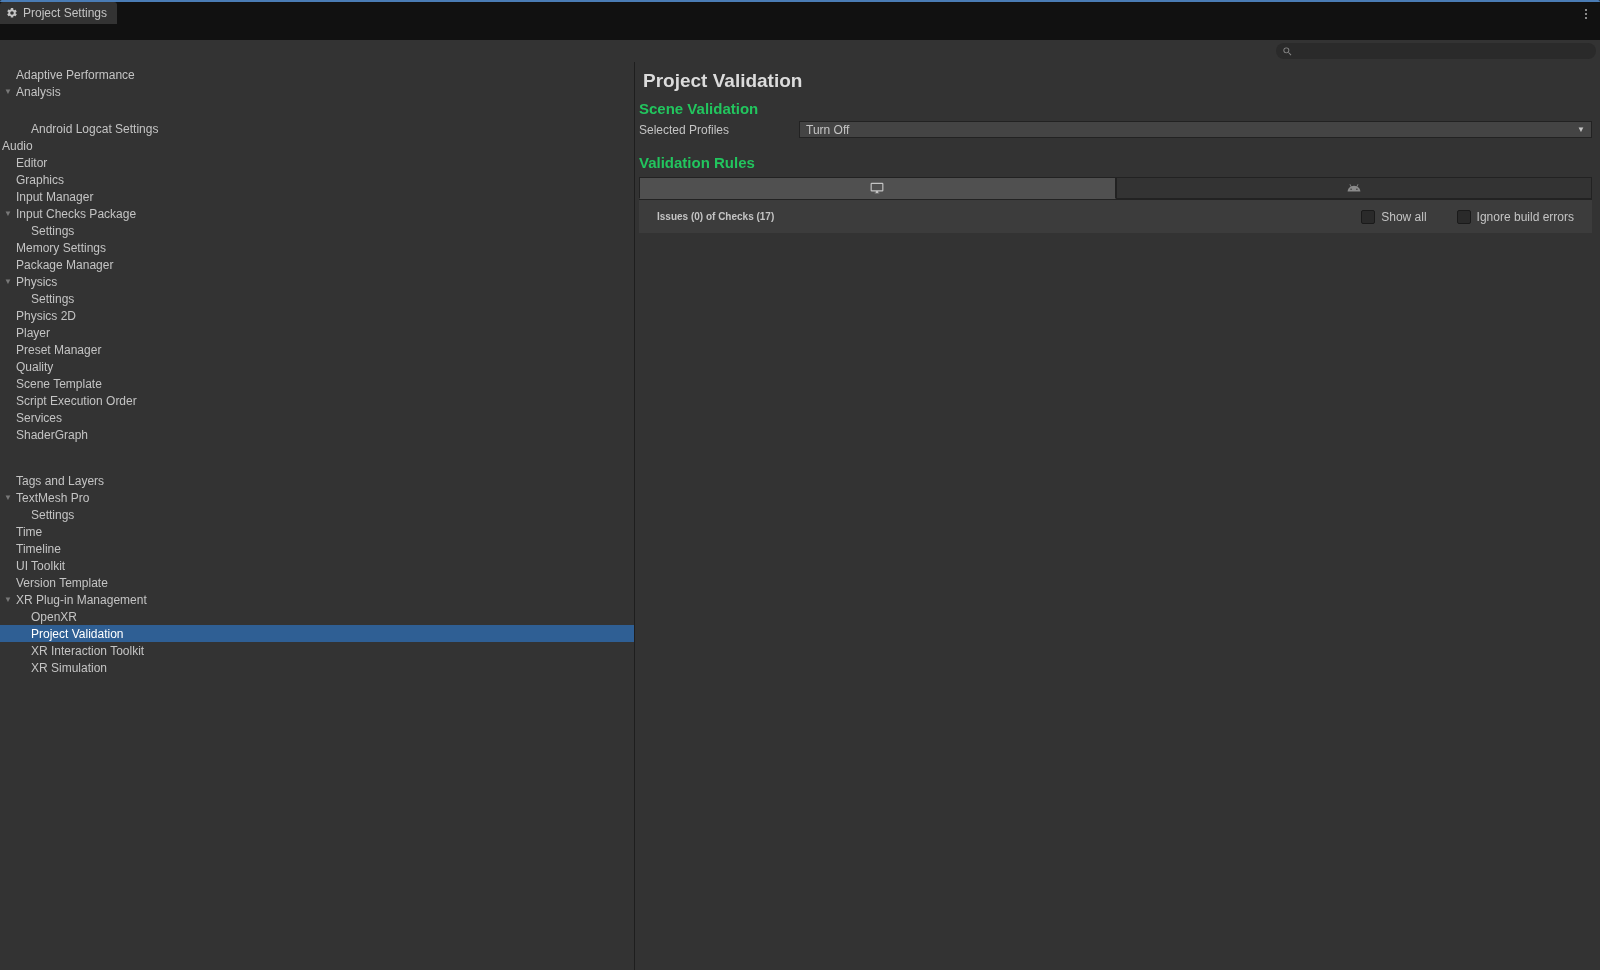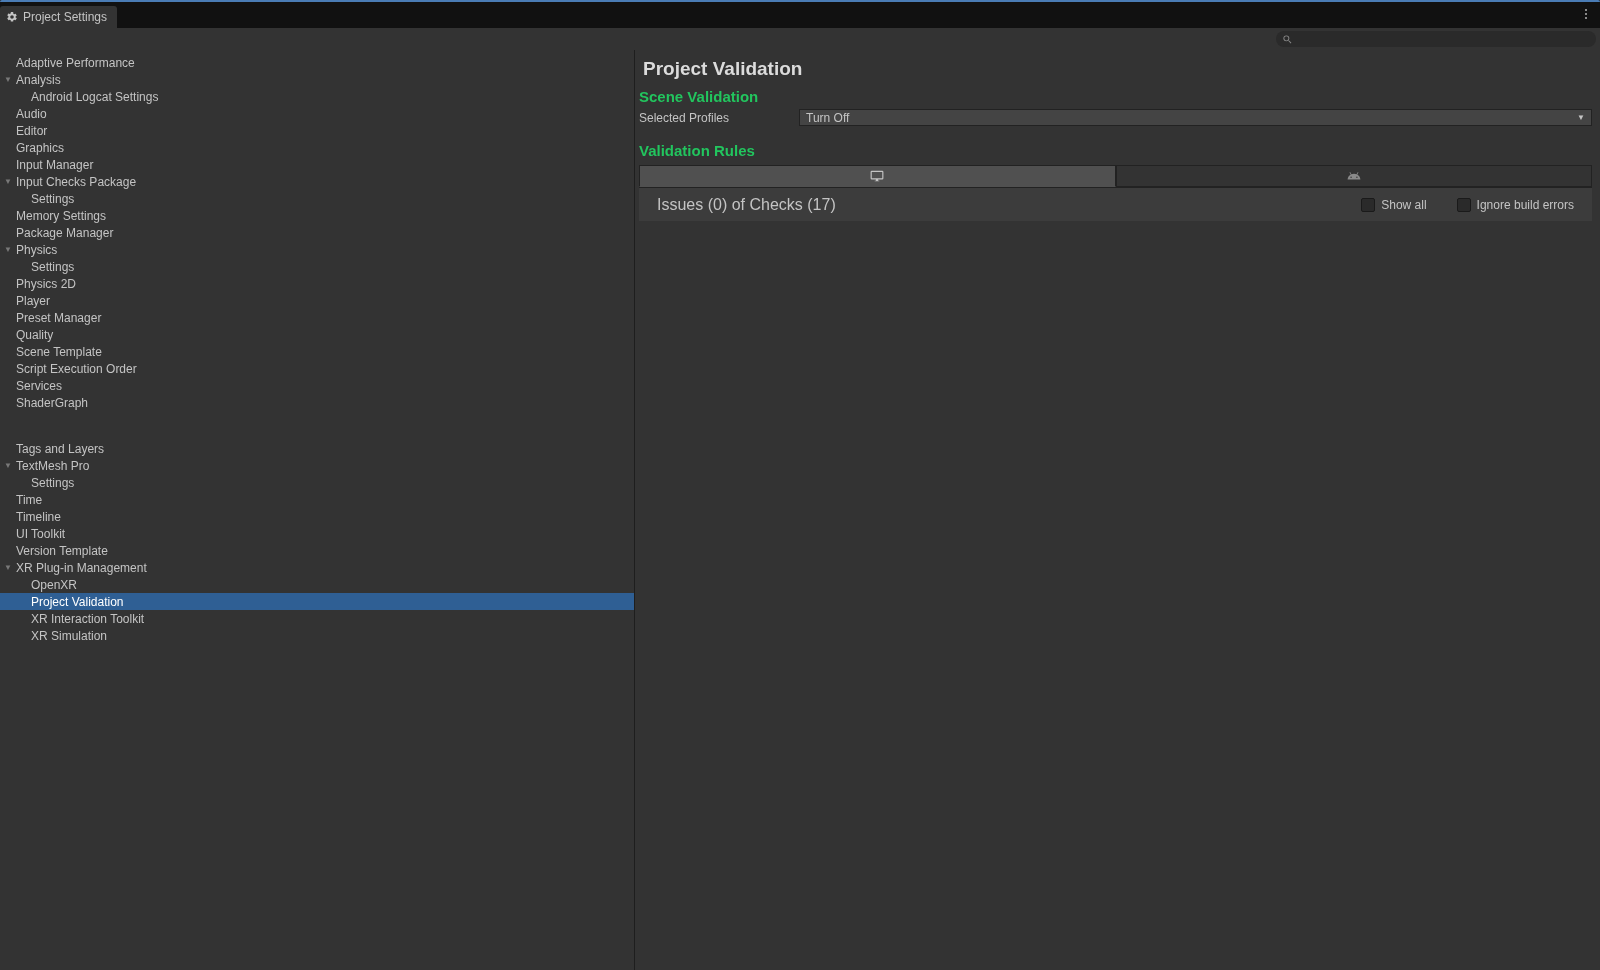--- a/index.html
+++ b/index.html
@@ -6,24 +6,24 @@
   html, body {
     width: 1600px;
     height: 970px;
     font-family: "Segoe UI", Arial, sans-serif;
     font-size: 12px;
     color: #c4c4c4;
     background: #222222;
     overflow: hidden;
   }
   .titlebar {
-    height: 28px;
+    height: 40px;
     background: #111111;
     display: flex;
-    align-items: flex-end;
+    align-items: flex-start;
     position: relative;
     border-top: 2px solid #4a7cb5;
     border-top-right-radius: 2px;
     border-top-left-radius: 2px;
   }
   .tab {
     display: flex;
     align-items: center;
     gap: 5px;
     height: 22px;
@@ -180,22 +180,22 @@
   .issues-bar {
     height: 34px;
     background: #3c3c3c;
     display: flex;
     align-items: center;
     padding: 0 18px;
     margin: 0 4px;
     border-top: 1px solid #222;
   }
   .issues-title {
-    font-size: 16px;
-    font-weight: normal;
+    font-size: 10px;
+    font-weight: bold;
     color: #c4c4c4;
     flex: 0 0 auto;
   }
   .issues-bar .spacer { flex: 1; }
   .checkbox {
     display: flex;
     align-items: center;
     gap: 6px;
     margin-left: 30px;
     font-size: 12px;
@@ -250,24 +250,24 @@
 <div class="body">
 
   <div class="sidebar" id="sidebar">
       <div class="side-item" style="padding-left: 14px;">
         <span class="label">Adaptive Performance</span>
       </div>
       <div class="side-item" style="padding-left: 2px;">
         <span class="arrow">▼</span>
         <span class="label">Analysis</span>
       </div>
-      <div class="side-item" style="padding-left: 29px;">
+      <div class="side-item" style="padding-left: 29px; margin-top: 20px;">
         <span class="label">Android Logcat Settings</span>
       </div>
-      <div class="side-item" style="padding-left: 14px;">
+      <div class="side-item" style="">
         <span class="label">Audio</span>
       </div>
       <div class="side-item" style="padding-left: 14px;">
         <span class="label">Editor</span>
       </div>
       <div class="side-item" style="padding-left: 14px;">
         <span class="label">Graphics</span>
       </div>
       <div class="side-item" style="padding-left: 14px;">
         <span class="label">Input Manager</span>

